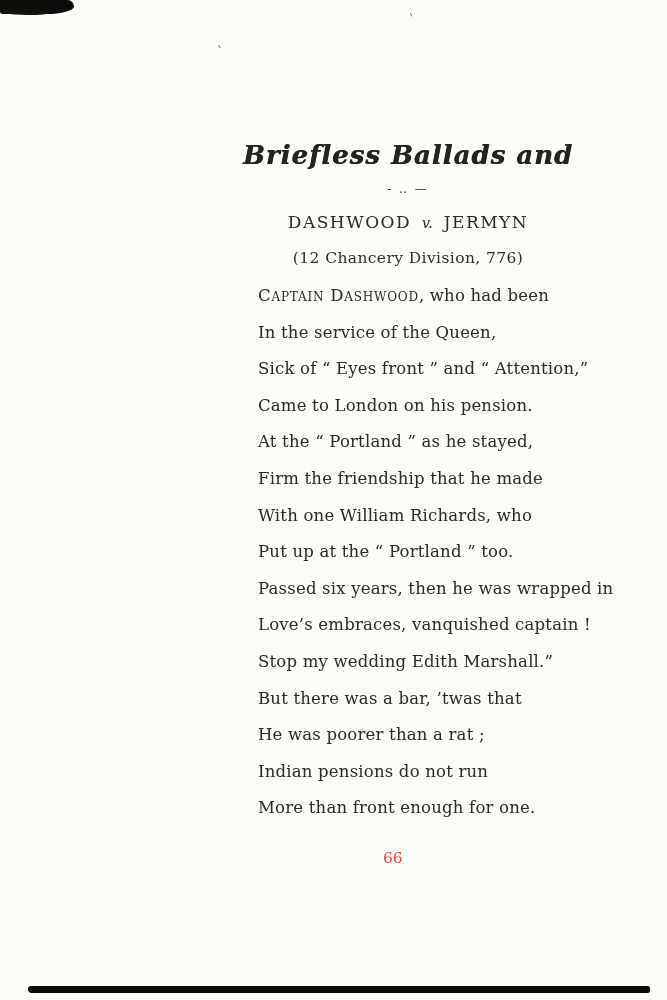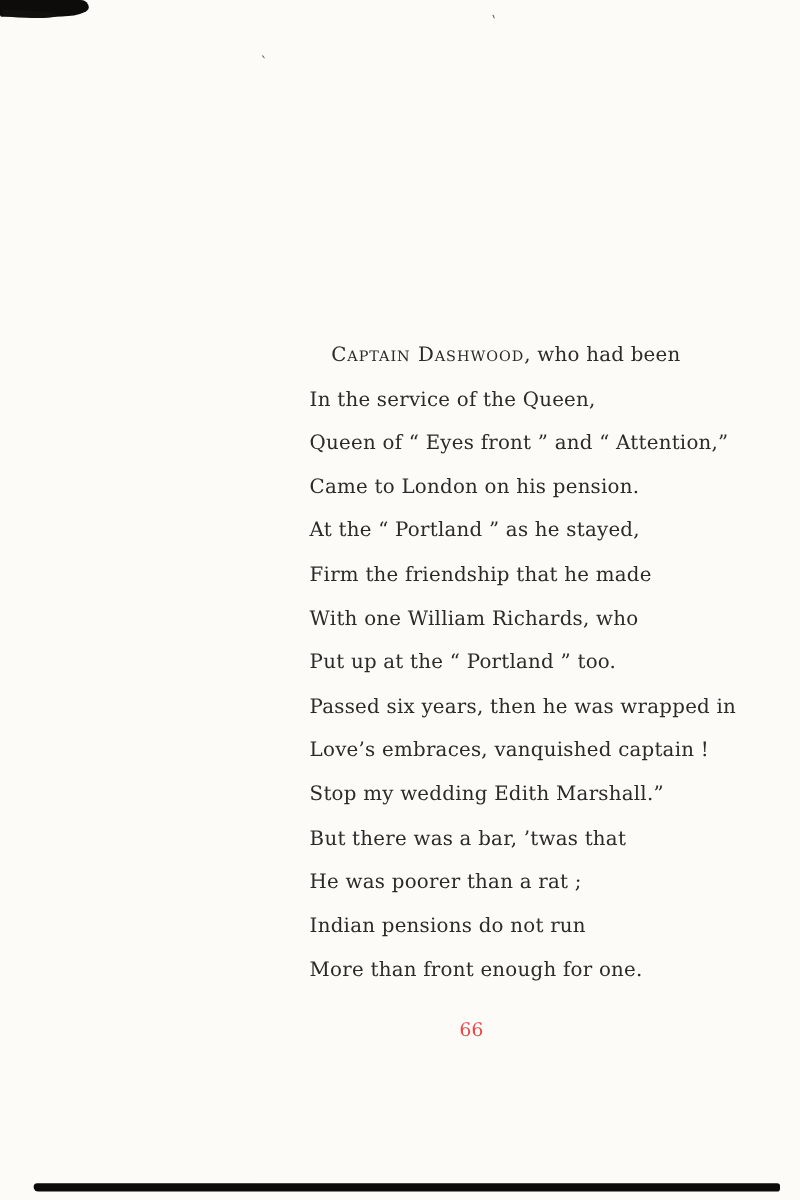--- a/index.html
+++ b/index.html
@@ -117,21 +117,20 @@
     height: 36.6px;
     line-height: 30px;
     font-size: 16.5px;
     letter-spacing: 0.2px;
     white-space: nowrap;
     color: #2b2a27;
   }
   .smallcaps {
     font-variant: small-caps;
     letter-spacing: 0.8px;
-    margin-left: 18px;
   }
 
   
   .page-number {
     position: absolute;
     top: 849px;
     left: 383px;
     font-size: 15.5px;
     color: #ef4444;
   }
@@ -140,28 +139,38 @@
 <body>
 
 <div class="page">
 
   <div class="blot"></div>
   <div class="blot-tail"></div>
   <div class="speck-a">ˋ</div>
   <div class="speck-b">`</div>
   <div class="bottom-bar"></div>
 
+  <div class="head-area">
+    <div class="gothic-title">Briefless Ballads and</div>
+    <div class="ornament">-  ‥ —</div>
+    <div class="case-title">
+      <span>DASHWOOD</span>
+      <span class="versus">v.</span>
+      <span>JERMYN</span>
+    </div>
+    <div class="citation">(12 Chancery Division, 776)</div>
+  </div>
 
   <div class="poem">
     <div class="poem-line">
       <span class="smallcaps">Captain Dashwood</span><span>, who had been</span>
     </div>
     <div>
         <div class="poem-line">In the service of the Queen,</div>
-        <div class="poem-line">Queen of “ Eyes front ” and “ Attention,”</div>
+        <div class="poem-line">Sick of “ Eyes front ” and “ Attention,”</div>
         <div class="poem-line">Came to London on his pension.</div>
         <div class="poem-line">At the “ Portland ” as he stayed,</div>
         <div class="poem-line">Firm the friendship that he made</div>
         <div class="poem-line">With one William Richards, who</div>
         <div class="poem-line">Put up at the “ Portland ” too.</div>
         <div class="poem-line">Passed six years, then he was wrapped in</div>
         <div class="poem-line">Love’s embraces, vanquished captain !</div>
         <div class="poem-line">Stop my wedding Edith Marshall.”</div>
         <div class="poem-line">But there was a bar, ’twas that</div>
         <div class="poem-line">He was poorer than a rat ;</div>

